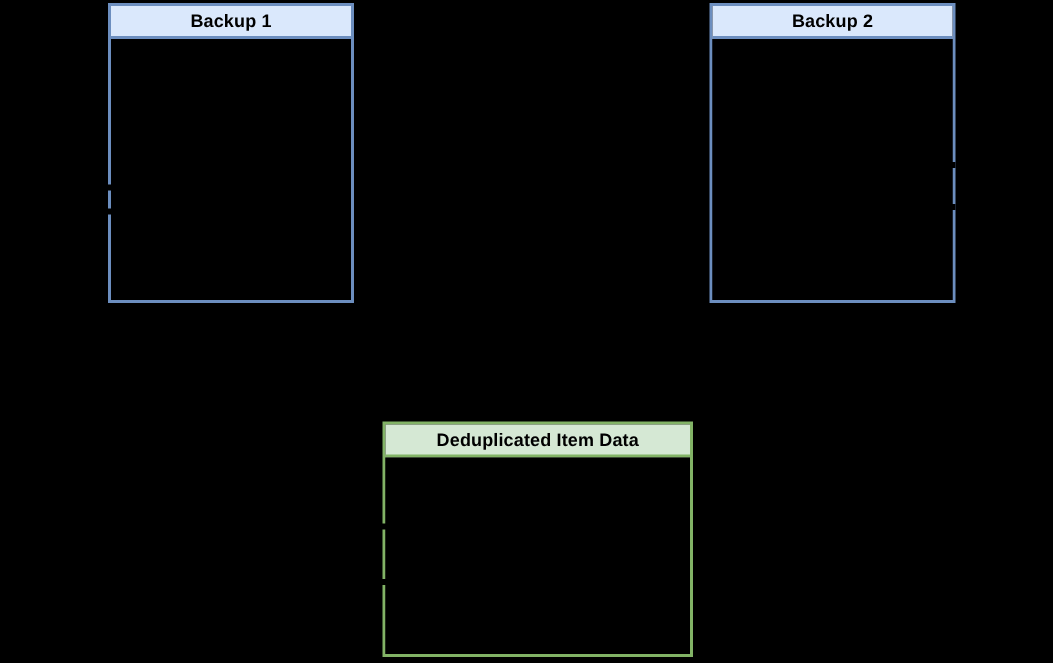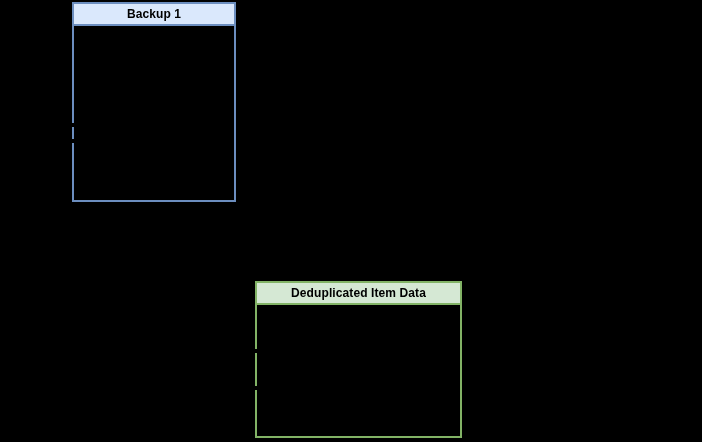--- a/index.html
+++ b/index.html
@@ -66,20 +66,26 @@
 
 <div class="canvas">
 
   <div class="node blue" id="backup1">
     <div class="node-header">
       <span>Backup 1</span>
     </div>
     <div class="node-body"></div>
   </div>
 
+  <div class="node blue" id="backup2">
+    <div class="node-header">
+      <span>Backup 2</span>
+    </div>
+    <div class="node-body"></div>
+  </div>
 
   <div class="node green" id="dedup">
     <div class="node-header">
       <span>Deduplicated Item Data</span>
     </div>
     <div class="node-body"></div>
   </div>
 
   <div class="notch" id="notch-b1-left-1"></div>
   <div class="notch" id="notch-b1-left-2"></div>

